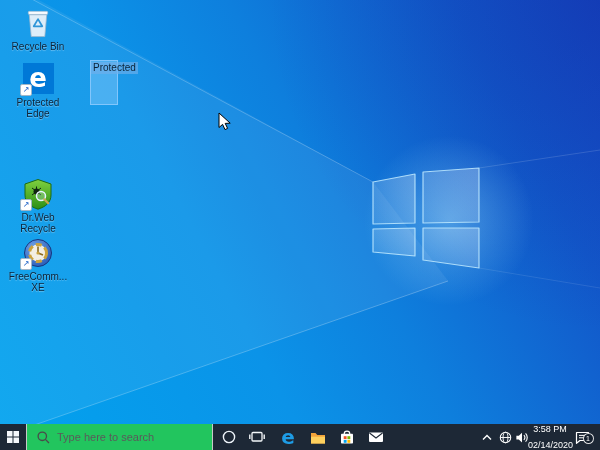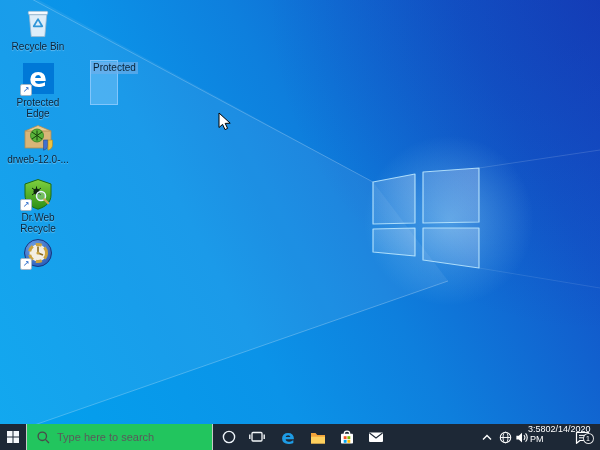--- a/index.html
+++ b/index.html
@@ -40,21 +40,21 @@
   .taskbar{position:absolute;left:0;bottom:0;width:600px;height:26px;background:#1d2836;}
   .tb-btn{position:absolute;top:0;height:26px;display:flex;align-items:center;justify-content:center;}
   .start{left:0;width:26px;}
   .searchbox{position:absolute;left:26px;top:0;width:187px;height:26px;background:#22c55e;
     display:flex;align-items:center;box-sizing:border-box;border:1px solid #c8c8c8;border-bottom:none;border-top:none;}
   .searchbox svg{margin:0 6px 0 9px;flex:0 0 auto;}
   .searchbox input{border:none;outline:none;background:transparent;font-size:11px;color:#3c3c3c;
     font-family:"Liberation Sans",sans-serif;width:130px;padding:0;}
   .searchbox input::placeholder{color:#5a5a5a;opacity:1;}
   .edge-e{color:#1e9ce5;font-size:20px;font-weight:bold;font-family:"DejaVu Sans",sans-serif;line-height:26px;}
-  .tray-clock{position:absolute;top:0;height:26px;display:flex;flex-direction:row;justify-content:flex-start;
+  .tray-clock{position:absolute;top:0;height:26px;display:flex;flex-direction:column;justify-content:space-between;
     color:#fff;font-size:9px;line-height:10px;text-align:center;}
   .badge{position:absolute;right:-3px;bottom:2px;width:9px;height:9px;border-radius:50%;
     background:#141f2d;border:1px solid rgba(255,255,255,.85);color:#fff;font-size:7px;line-height:9px;
     text-align:center;box-sizing:content-box;}
 </style>
 </head>
 <body>
 
 <div class="stage">
 
@@ -94,37 +94,20 @@
   <div class="dicon" style="left:2px;top:62px;">
     <div class="art">
       <div class="edge-tile">
         <span>e</span>
       </div>
       <span class="sc">↗</span>
     </div>
     <div class="lbl"><span>Protected</span><br><span>Edge</span></div>
   </div>
 
-  <div class="dicon" style="left:2px;top:119px;">
-    <div class="art">
-      <svg width="32" height="32" viewBox="0 0 32 32">
-        <path d="M3 11 L16 5.5 L29 11" fill="#e7cb92" stroke="#b08c50" stroke-width="0.8"></path>
-        <rect x="3" y="11" width="26" height="17" fill="#d8b578" stroke="#b08c50" stroke-width="0.8"></rect>
-        <circle cx="15" cy="15.5" r="6.5" fill="#59b33a" stroke="#2f7d1d" stroke-width="0.8"></circle>
-        <g stroke="#17430c" stroke-width="1">
-          <line x1="10" y1="12" x2="20" y2="19"></line>
-            <line x1="20" y1="12" x2="10" y2="19"></line>
-            <line x1="15" y1="10.5" x2="15" y2="20.5"></line>
-        </g>
-        <path d="M21.5 20 h4.5 v5 c0 2.6 -1.8 4.4 -4.5 5.2 z" fill="#3f6fd0" stroke="#24498f" stroke-width="0.6"></path>
-        <path d="M26 20 h4.5 v5 c0 2.6 -1.8 4.4 -4.5 5.2 z" fill="#eec23f" stroke="#a8872c" stroke-width="0.6"></path>
-      </svg>
-    </div>
-    <div class="lbl">drweb-12.0-...</div>
-  </div>
 
   <div class="dicon" style="left:2px;top:177px;">
     <div class="art">
       <svg width="32" height="32" viewBox="0 0 32 32">
         <defs>
             <linearGradient id="gsh" x1="0" y1="0" x2="0" y2="1">
           <stop offset="0" stop-color="#7fd13f"></stop>
               <stop offset="1" stop-color="#2c8f17"></stop>
             </linearGradient>
           </defs>
@@ -153,20 +136,21 @@
             </radialGradient>
           </defs>
         <circle cx="16" cy="16" r="13.5" fill="url(#gfc)" stroke="#16367e" stroke-width="1"></circle>
         <circle cx="16" cy="16" r="8.5" fill="#f3efe3" stroke="#caa33c" stroke-width="3" stroke-dasharray="6 3.4"></circle>
         <line x1="16" y1="16" x2="16" y2="9.5" stroke="#8a6a1e" stroke-width="1.6"></line>
         <line x1="16" y1="16" x2="21" y2="18" stroke="#8a6a1e" stroke-width="1.6"></line>
         <circle cx="16" cy="16" r="1.6" fill="#caa33c"></circle>
       </svg>
       <span class="sc">↗</span>
     </div>
+    <div class="lbl"><span>FreeComm...</span><br><span>XE</span></div>
   </div>
 
   <div class="sel-tile">
     <svg width="32" height="27" viewBox="0 0 32 27" style="margin-top:3px;">
       <path d="M3 4 h10 l2.5 3 H29 v17 H3 Z" fill="#efb73e"></path>
       <path d="M3 9 H29 v15 H3 Z" fill="#f9d368"></path>
     </svg>
     <div class="lbl">Protected</div>
   </div>
 

